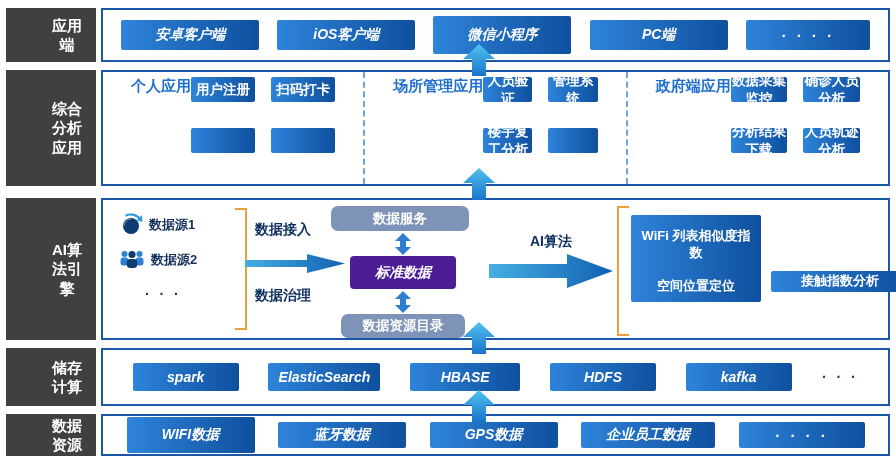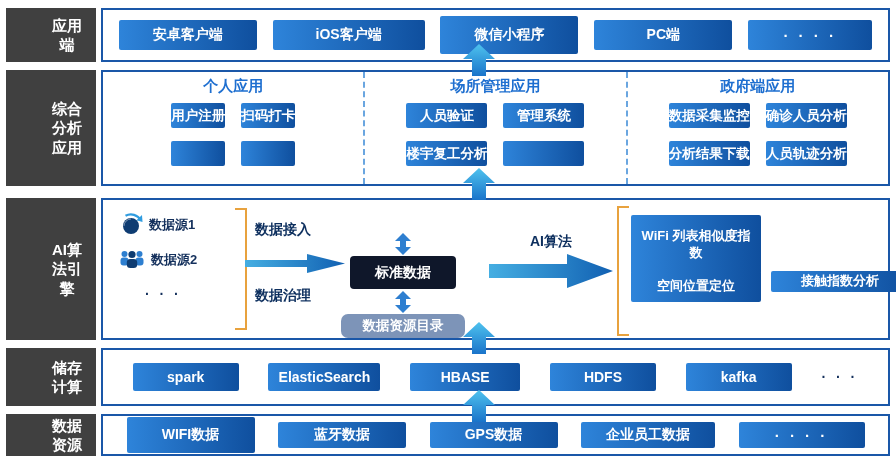--- a/index.html
+++ b/index.html
@@ -4,43 +4,43 @@
 <style>
   html,body { margin:0; padding:0; background:#ffffff; }
   body { font-family:"Liberation Sans","DejaVu Sans",sans-serif; }
   .page { position:relative; width:896px; height:462px; background:#ffffff; overflow:hidden; }
 
   .row { position:absolute; left:6px; width:884px; display:flex; }
   .side { width:58px; flex:none; background:#404040; color:#fff; font-weight:700; font-size:15px;
           display:flex; align-items:center; justify-content:center; margin-right:5px;padding-left:32px; }
   .side span { display:block; width:36px; text-align:center; line-height:1.3; word-break:break-all; }
   .content { flex:1; border:2px solid #1a57a8; background:#fff; position:relative; }
-  .hflex { display:flex; align-items:center; justify-content:space-evenly; }
+  .hflex { display:flex; align-items:center; justify-content:space-evenly;font-style:italic; }
 
   .bbox { background:linear-gradient(90deg,#2e84da,#0f4f9e); color:#fff; font-weight:700; font-size:14px;
           display:flex; align-items:center; justify-content:center; text-align:center; border-radius:2px; }
   .dots-box { font-size:15px; letter-spacing:3px; }
   .dtext { color:#14305c; font-weight:700; letter-spacing:3px; font-size:14px; }
 
   
-  .sec { flex:1; display:flex; flex-direction:column; padding:5px 15px 9px;align-items:center; }
+  .sec { flex:1; display:flex; flex-direction:row; padding:5px 28px 9px; }
   .sec + .sec { border-left:2px dashed #6aa6e0; }
   .sec-title { color:#1e6fd0; font-weight:700; font-size:15px; text-align:center; margin-bottom:7px; }
   .sec-grid { display:grid; grid-template-columns:1fr 1fr; gap:4px 16px; flex:1; }
   .sec-grid .bbox { height:25px; font-size:13.5px; }
 
   
   .abs { position:absolute; }
   .src { display:flex; align-items:center; gap:6px; }
   .src-label { color:#14305c; font-weight:700; font-size:13px; }
   .ai-label { color:#0d2f5e; font-weight:700; font-size:14px; }
   .graybox { background:#7d94b8; color:#fff; font-weight:700; font-size:13.5px; border-radius:7px;
              display:flex; align-items:center; justify-content:center; }
-  .stdbox { background:#0f172a; color:#fff; font-weight:700; font-size:14px; border-radius:4px;
-            display:flex; align-items:center; justify-content:center; }
+  .stdbox { background:#4c1d95; color:#fff; font-weight:700; font-size:14px; border-radius:4px;
+            display:flex; align-items:center; justify-content:center;font-style:italic; }
   .outbox { font-size:13px; line-height:1.25; padding:0 6px; box-sizing:border-box; }
   .bracket-l { border:2px solid #e8a23e; border-left:none; width:10px; }   
   .bracket-r { border:2px solid #e8a23e; border-right:none; width:10px; }  
 
   .uparrow { position:absolute; z-index:5; left:463px; }
 </style>
 </head>
 <body>
 
 <div class="page">
@@ -57,21 +57,21 @@
       </linearGradient>
     </defs>
   </svg>
 
   <div class="row" style="top:8px;height:54px">
     <div class="side">
       <span>应用端</span>
     </div>
     <div class="content hflex">
       <div class="bbox" style="width:138px;height:30px">安卓客户端</div>
-      <div class="bbox" style="width:152px;height:30px">iOS客户端</div>
+      <div class="bbox" style="width:138px;height:30px">iOS客户端</div>
       <div class="bbox" style="width:138px;height:38px">微信小程序</div>
       <div class="bbox" style="width:138px;height:30px">PC端</div>
       <div class="bbox dots-box" style="width:124px;height:30px">· · · ·</div>
     </div>
   </div>
 
   <div class="row" style="top:70px;height:116px">
     <div class="side">
       <span>综合分析应用</span>
     </div>
@@ -138,20 +138,21 @@
 
       <div class="abs bracket-l" style="left:132px;top:8px;height:118px"></div>
 
       <div class="abs ai-label" style="left:152px;top:21px">数据接入</div>
       <div class="abs ai-label" style="left:152px;top:87px">数据治理</div>
 
       <svg class="abs" style="left:142px;top:50px" width="100" height="27" viewBox="0 0 100 27">
         <polygon points="0,10 62,10 62,4 100,13.5 62,23 62,17 0,17" fill="url(#gRight)"></polygon>
       </svg>
 
+      <div class="abs graybox" style="left:228px;top:6px;width:138px;height:25px">数据服务</div>
 
       <svg class="abs" style="left:292px;top:33px" width="16" height="22" viewBox="0 0 16 22">
         <polygon points="8,0 16,8 0,8" fill="#2e7fd0"></polygon>
           <rect x="5" y="7" width="6" height="8" fill="#2e7fd0"></rect>
           <polygon points="0,14 16,14 8,22" fill="#2e7fd0"></polygon>
       </svg>
 
       <div class="abs stdbox" style="left:247px;top:56px;width:106px;height:33px">标准数据</div>
 
       <svg class="abs" style="left:292px;top:91px" width="16" height="22" viewBox="0 0 16 22">

